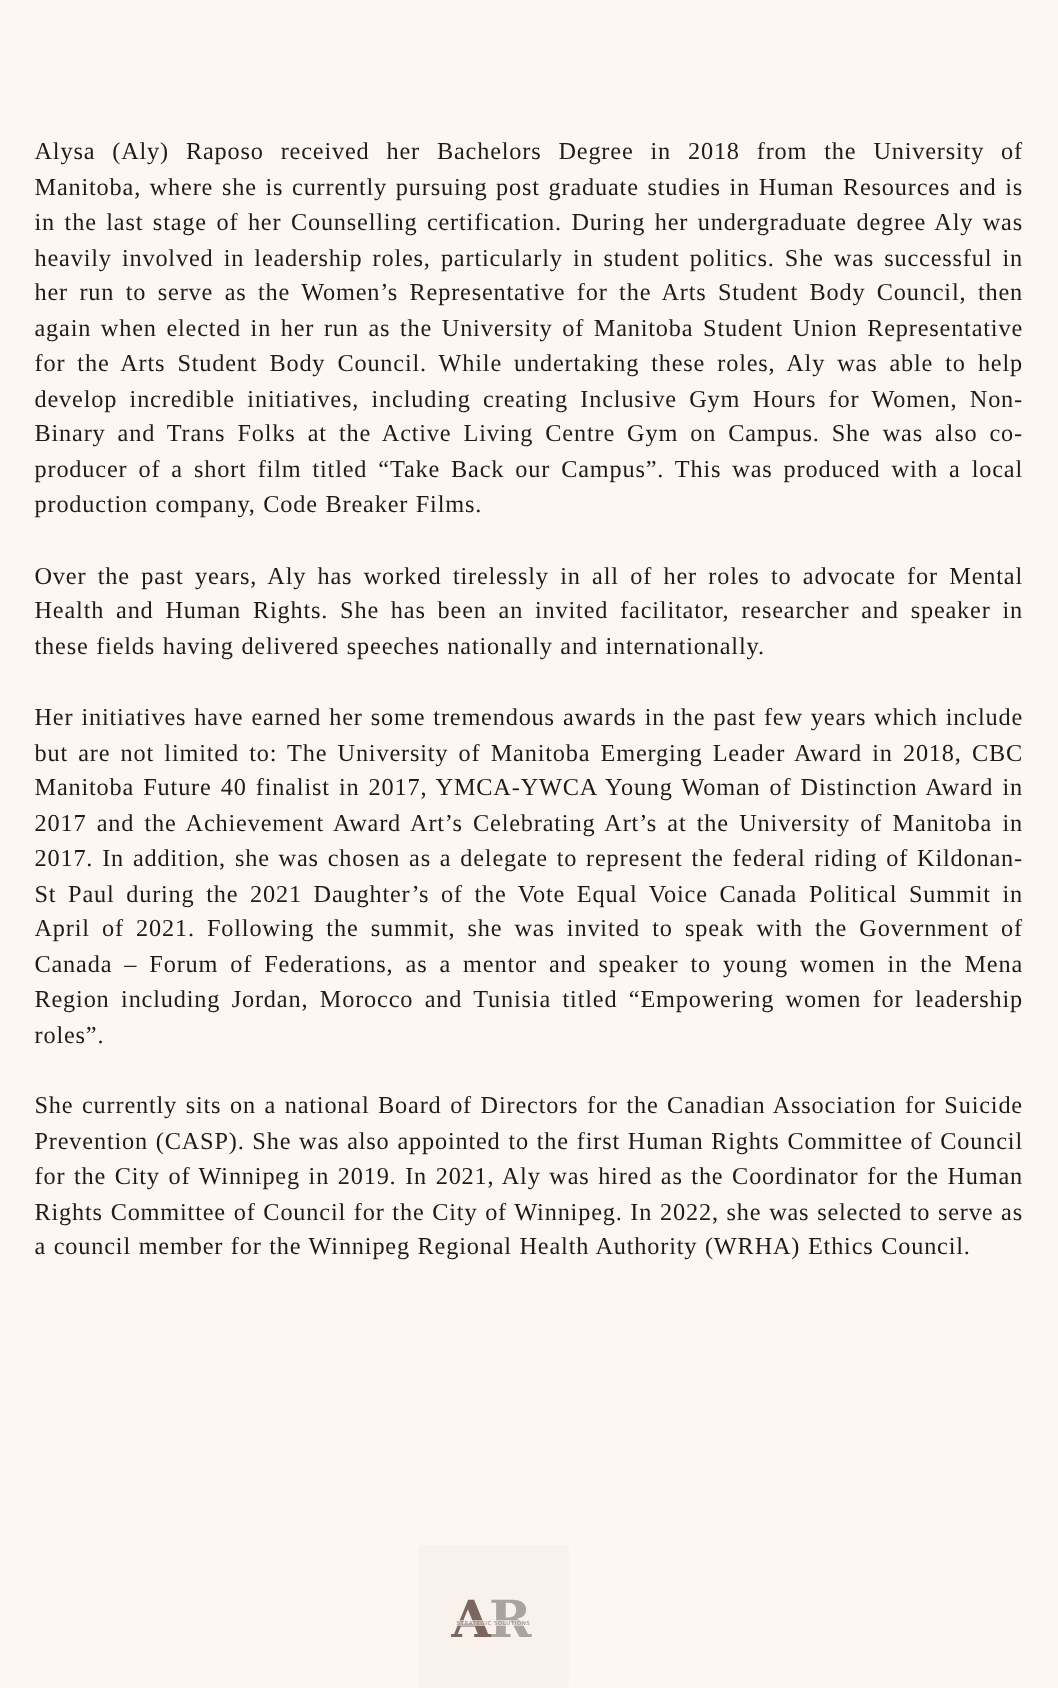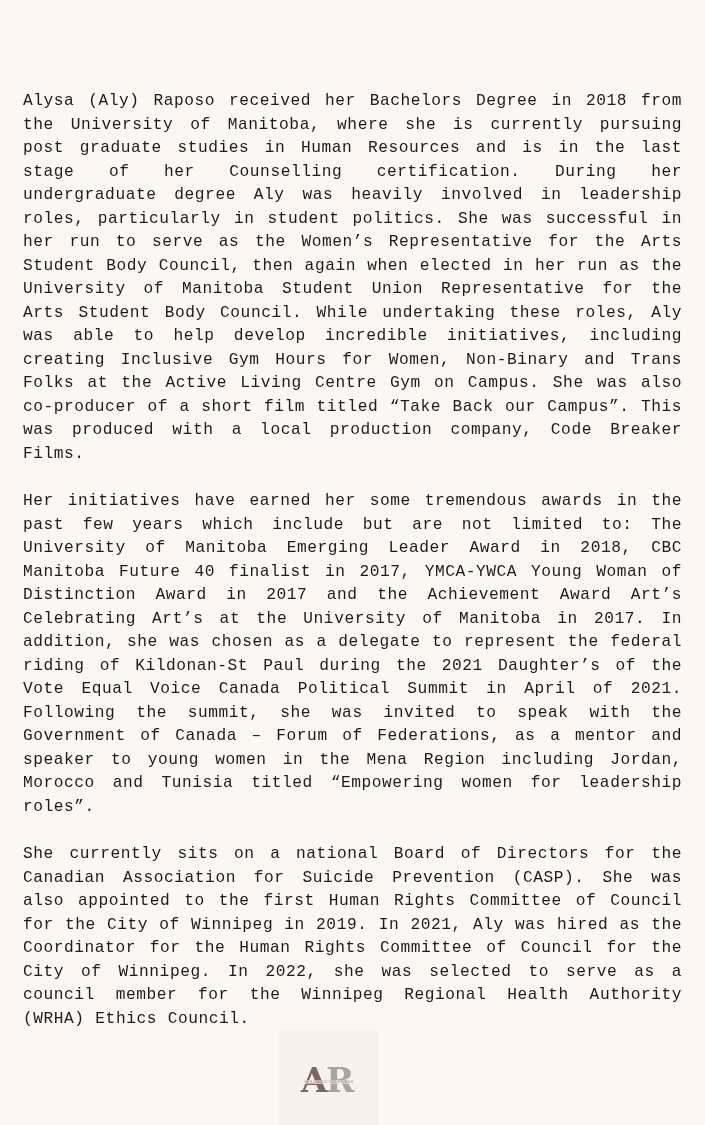--- a/index.html
+++ b/index.html
@@ -21,21 +21,20 @@
       top: 90px;
       width: 659px;
     }
     .bio p {
       margin: 0 0 24px 0;
       font-size: 16.2px;
       line-height: 23.5px;
       text-align: justify;
       letter-spacing: 0.55px;
       word-spacing: 0.5px;
-      font-family: Liberation Mono, monospace;
     }
     .logo-box {
       position: absolute;
       left: 279px;
       top: 1030px;
       width: 100px;
       height: 95px;
       background: #f8f1ec;
     }
     .logo {
@@ -77,20 +76,21 @@
       color: #8a7d75;
       background: rgba(248,241,236,0.6);
       line-height: 4px;
     }
   </style>
 </head>
 <body>
 
 <main class="bio">
   <p>Alysa (Aly) Raposo received her Bachelors Degree in 2018 from the University of Manitoba, where she is currently pursuing post graduate studies in Human Resources and is in the last stage of her Counselling certification. During her undergraduate degree Aly was heavily involved in leadership roles, particularly in student politics. She was successful in her run to serve as the Women’s Representative for the Arts Student Body Council, then again when elected in her run as the University of Manitoba Student Union Representative for the Arts Student Body Council. While undertaking these roles, Aly was able to help develop incredible initiatives, including creating Inclusive Gym Hours for Women, Non-Binary and Trans Folks at the Active Living Centre Gym on Campus. She was also co-producer of a short film titled “Take Back our Campus”. This was produced with a local production company, Code Breaker Films.</p>
+  <p>Over the past years, Aly has worked tirelessly in all of her roles to advocate for Mental Health and Human Rights. She has been an invited facilitator, researcher and speaker in these fields having delivered speeches nationally and internationally.</p>
   <p>Her initiatives have earned her some tremendous awards in the past few years which include but are not limited to: The University of Manitoba Emerging Leader Award in 2018, CBC Manitoba Future 40 finalist in 2017, YMCA-YWCA Young Woman of Distinction Award in 2017 and the Achievement Award Art’s Celebrating Art’s at the University of Manitoba in 2017.  In addition, she was chosen as a delegate to represent the federal riding of Kildonan-St Paul during the 2021 Daughter’s of the Vote Equal Voice Canada Political Summit in April of 2021. Following the summit, she was invited to speak with the Government of Canada – Forum of Federations, as a mentor and speaker to young women in the Mena Region including Jordan, Morocco and Tunisia titled “Empowering women for leadership roles”.</p>
   <p>She currently sits on a national Board of Directors for the Canadian Association for Suicide Prevention (CASP). She was also appointed to the first Human Rights Committee of Council for the City of Winnipeg in 2019. In 2021, Aly was hired as the Coordinator for the Human Rights Committee of Council for the City of Winnipeg. In 2022, she was selected to serve as a council member for the Winnipeg Regional Health Authority (WRHA) Ethics Council.</p>
 </main>
 
 <footer class="logo-box">
   <div class="logo">
     <span class="logo-a">A</span>
     <span class="logo-r">R</span>
     <span class="logo-tag">STRATEGIC SOLUTIONS</span>
   </div>

